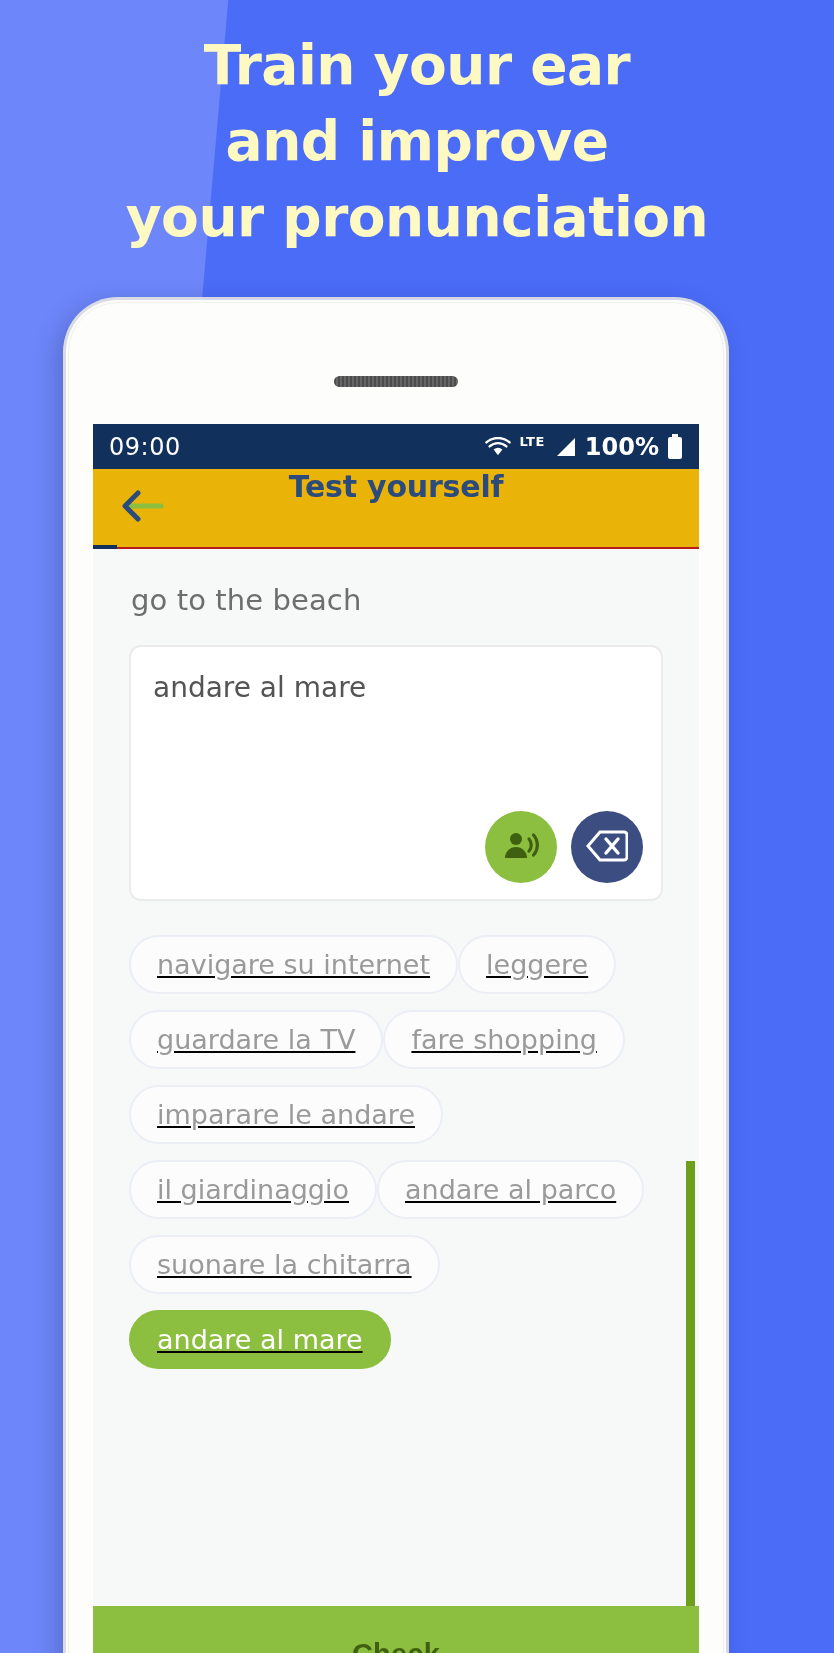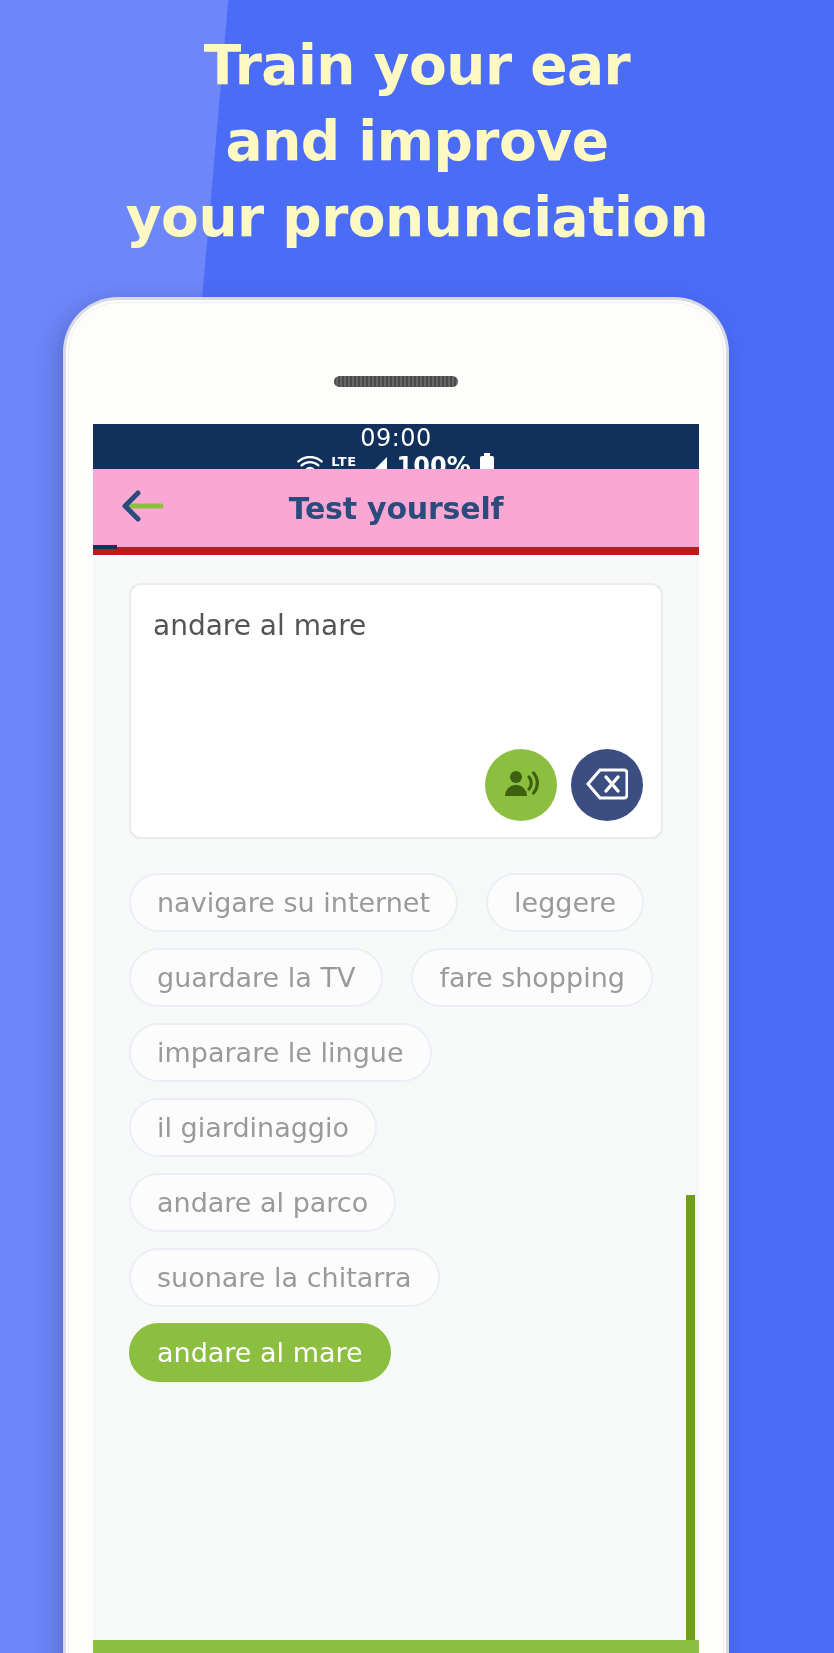--- a/index.html
+++ b/index.html
@@ -98,21 +98,20 @@
   .statusbar {
     position: relative;
     height: 45px;
     background: #12305c;
     color: #ffffff;
     display: flex;
     align-items: center;
     justify-content: space-between;
     padding: 0 16px;
     box-sizing: border-box;
-    flex-direction: column;
   }
   .status-time {
     font-size: 24px;
     font-weight: 500;
     letter-spacing: 0.5px;
   }
   .status-right {
     display: flex;
     align-items: center;
     gap: 8px;
@@ -127,24 +126,24 @@
   .status-pct {
     font-size: 24px;
     font-weight: 700;
   }
   .wifi-icon svg, .signal-icon svg, .battery-icon svg { display: block; }
 
   
   .appbar {
     position: relative;
     height: 78px;
-    background: #f9a8d4;
-    display: flex;
-    align-items: center;
-    border-bottom: 8px solid #b91c1c;
+    background: #eab308;
+    display: flex;
+    align-items: flex-start;
+    border-bottom: 2px solid #b91c1c;
   }
   .back-btn {
     position: absolute;
     left: 26px;
     top: 50%;
     transform: translateY(-50%);
     width: 46px;
     height: 40px;
     display: flex;
     align-items: center;
@@ -222,22 +221,23 @@
   }
   .btn-speak { background: #8cbe3f; }
   .btn-delete { background: #3c4e81; }
 
   
   .chips {
     position: relative;
     margin: 34px 36px 0 36px;
     display: flex;
     flex-wrap: wrap;
-    gap: 16px 28px;
+    gap: 16px 0;
     width: 528px;
+    text-decoration: underline;
   }
   .chip {
     border: 2px solid #eceef6;
     background: #fcfcfd;
     border-radius: 34px;
     padding: 14px 26px;
     color: #9a9a9a;
     font-size: 27px;
     line-height: 1;
     cursor: pointer;
@@ -333,20 +333,21 @@
           </span>
         </div>
         <div class="appbar-title">Test yourself</div>
         <div class="progress-track">
           <div class="progress-fill" style="width: 4%;"></div>
         </div>
       </div>
 
       <div class="content">
 
+        <div class="prompt">go to the beach</div>
 
         <div class="answer-box">
           <div class="answer-text">andare al mare</div>
           <div class="answer-actions">
             <button class="round-btn btn-speak">
               <span>
                 <svg width="40" height="40" viewBox="0 0 40 40">
                   <circle cx="15" cy="13" r="6" fill="#3f6010"></circle>
                   <path d="M4 32 a11 11 0 0 1 22 0 Z" fill="#3f6010"></path>
                   <path d="M28 13 a9 9 0 0 1 0 12" stroke="#3f6010" stroke-width="3.2" fill="none" stroke-linecap="round"></path>
@@ -363,21 +364,21 @@
               </span>
             </button>
           </div>
         </div>
 
         <div class="chips">
             <div class="chip">navigare su internet</div>
             <div class="chip">leggere</div>
             <div class="chip">guardare la TV</div>
             <div class="chip">fare shopping</div>
-            <div class="chip">imparare le lingue</div>
+            <div class="chip">imparare le andare</div>
             <div class="chip">il giardinaggio</div>
             <div class="chip">andare al parco</div>
             <div class="chip">suonare la chitarra</div>
             <div class="chip selected">andare al mare</div>
           </div>
 
         <div class="scrollbar"></div>
 
         <button class="check-btn">Check</button>
       </div>

